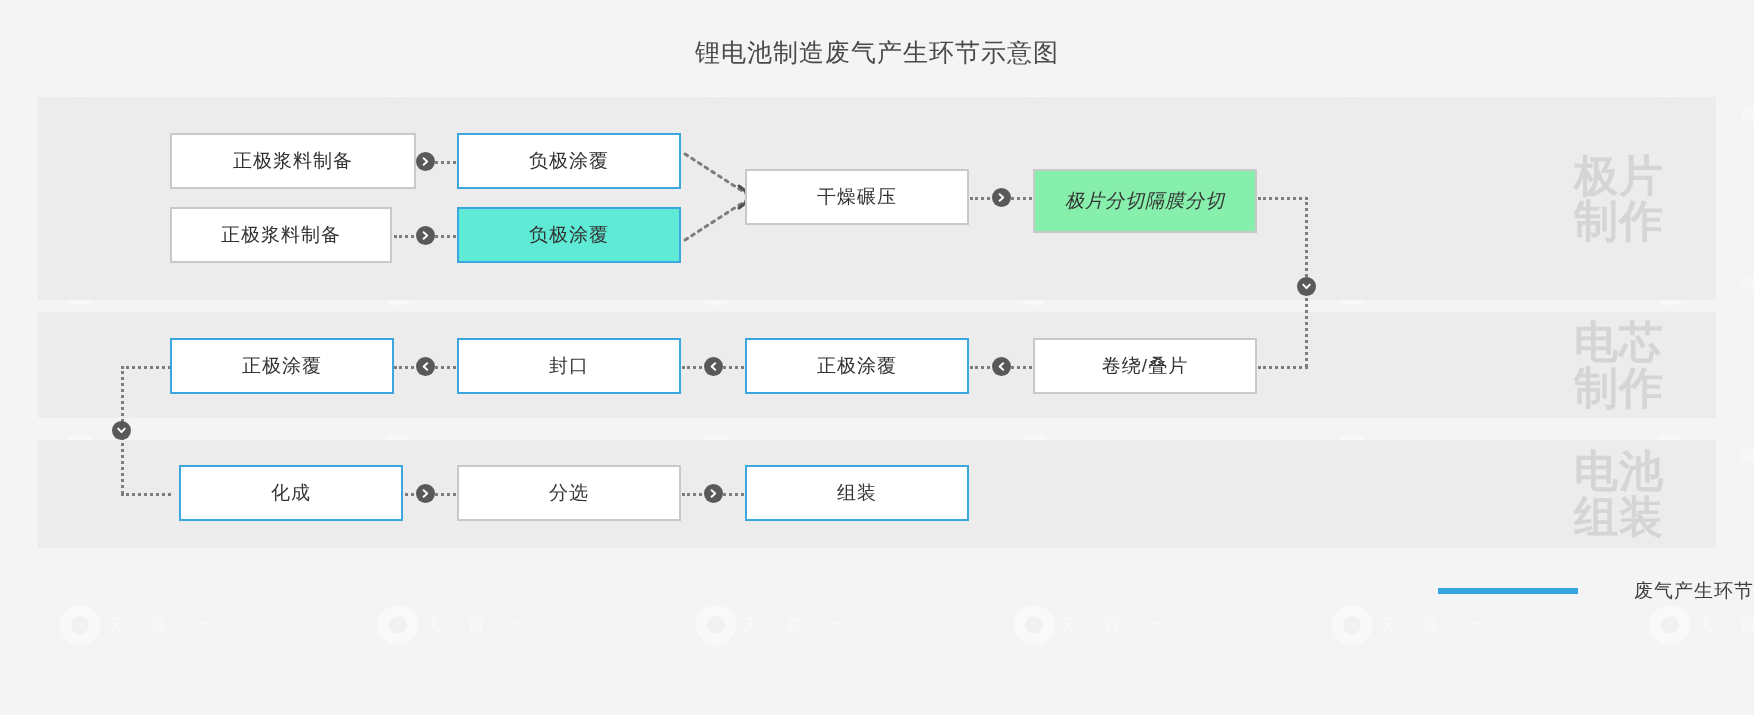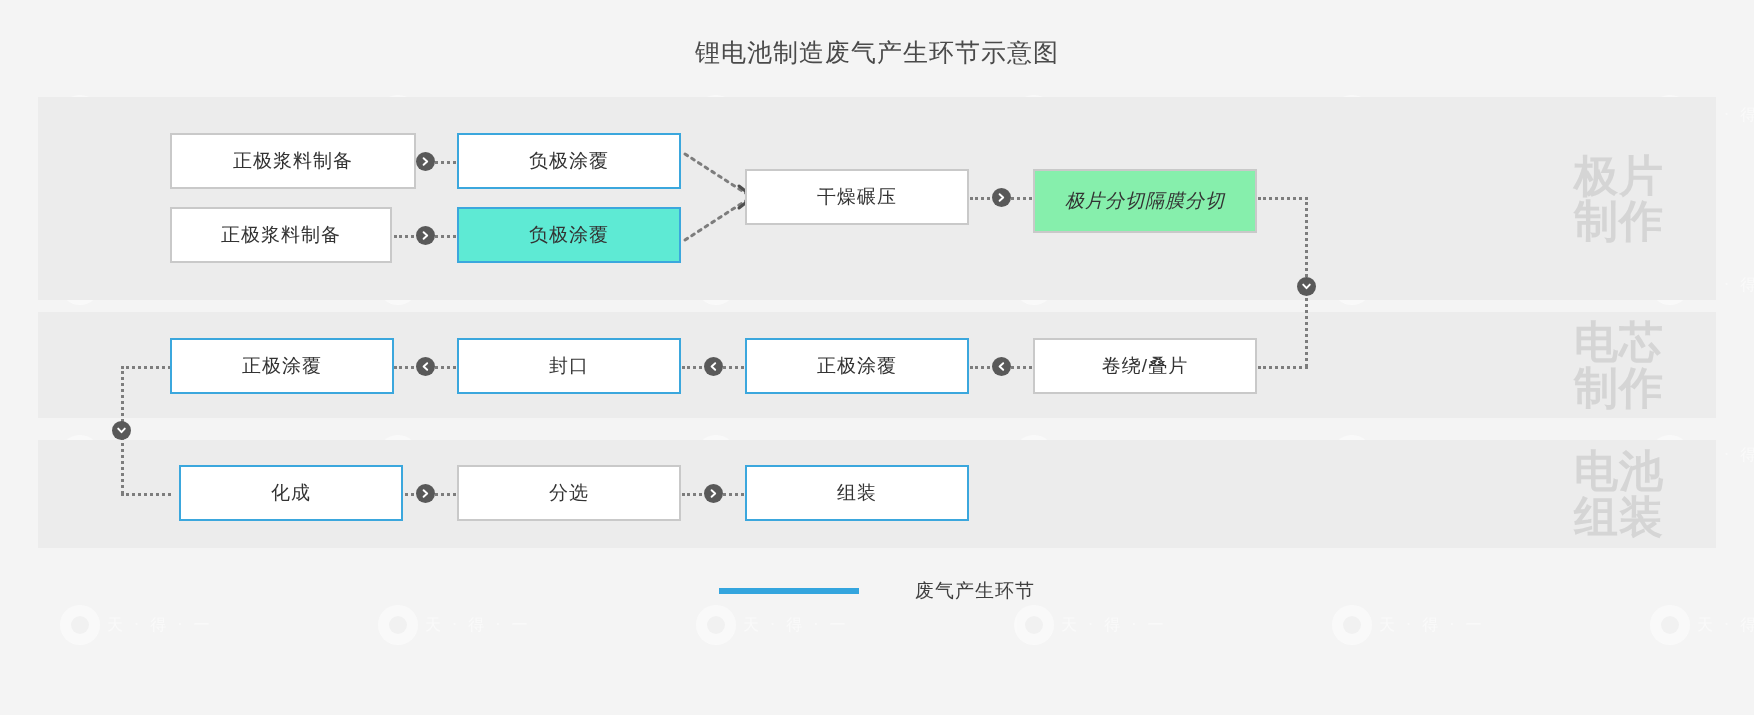--- a/index.html
+++ b/index.html
@@ -153,21 +153,21 @@
   }
 
   
   #legend {
     position: absolute;
     left: 0;
     right: 0;
     top: 578px;
     display: flex;
     align-items: center;
-    justify-content: center;
+    justify-content: flex-end;
     gap: 56px;
     z-index: 12;
   }
   #legend-swatch {
     width: 140px;
     height: 6px;
     background: #34a5de;
   }
   #legend-label {
     font-size: 19px;

